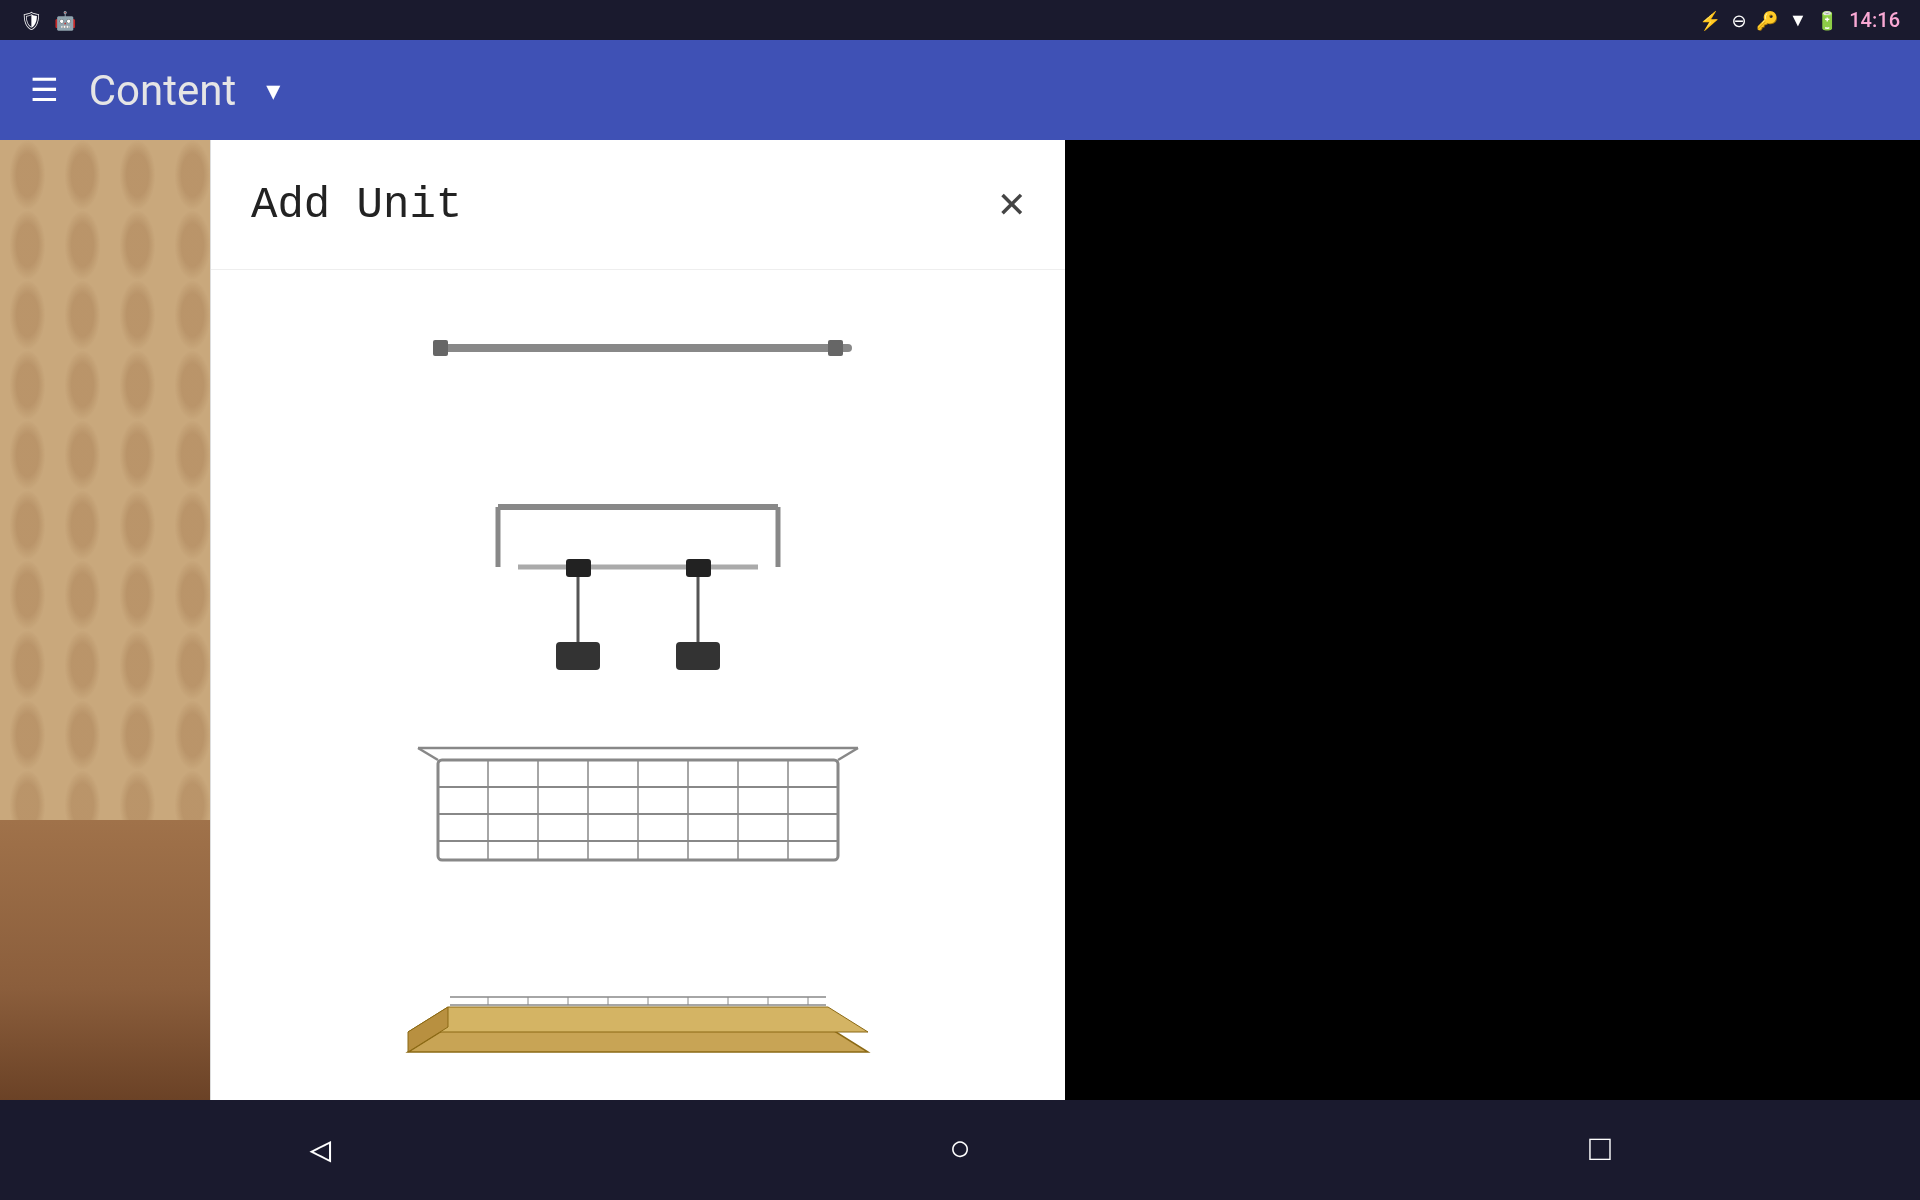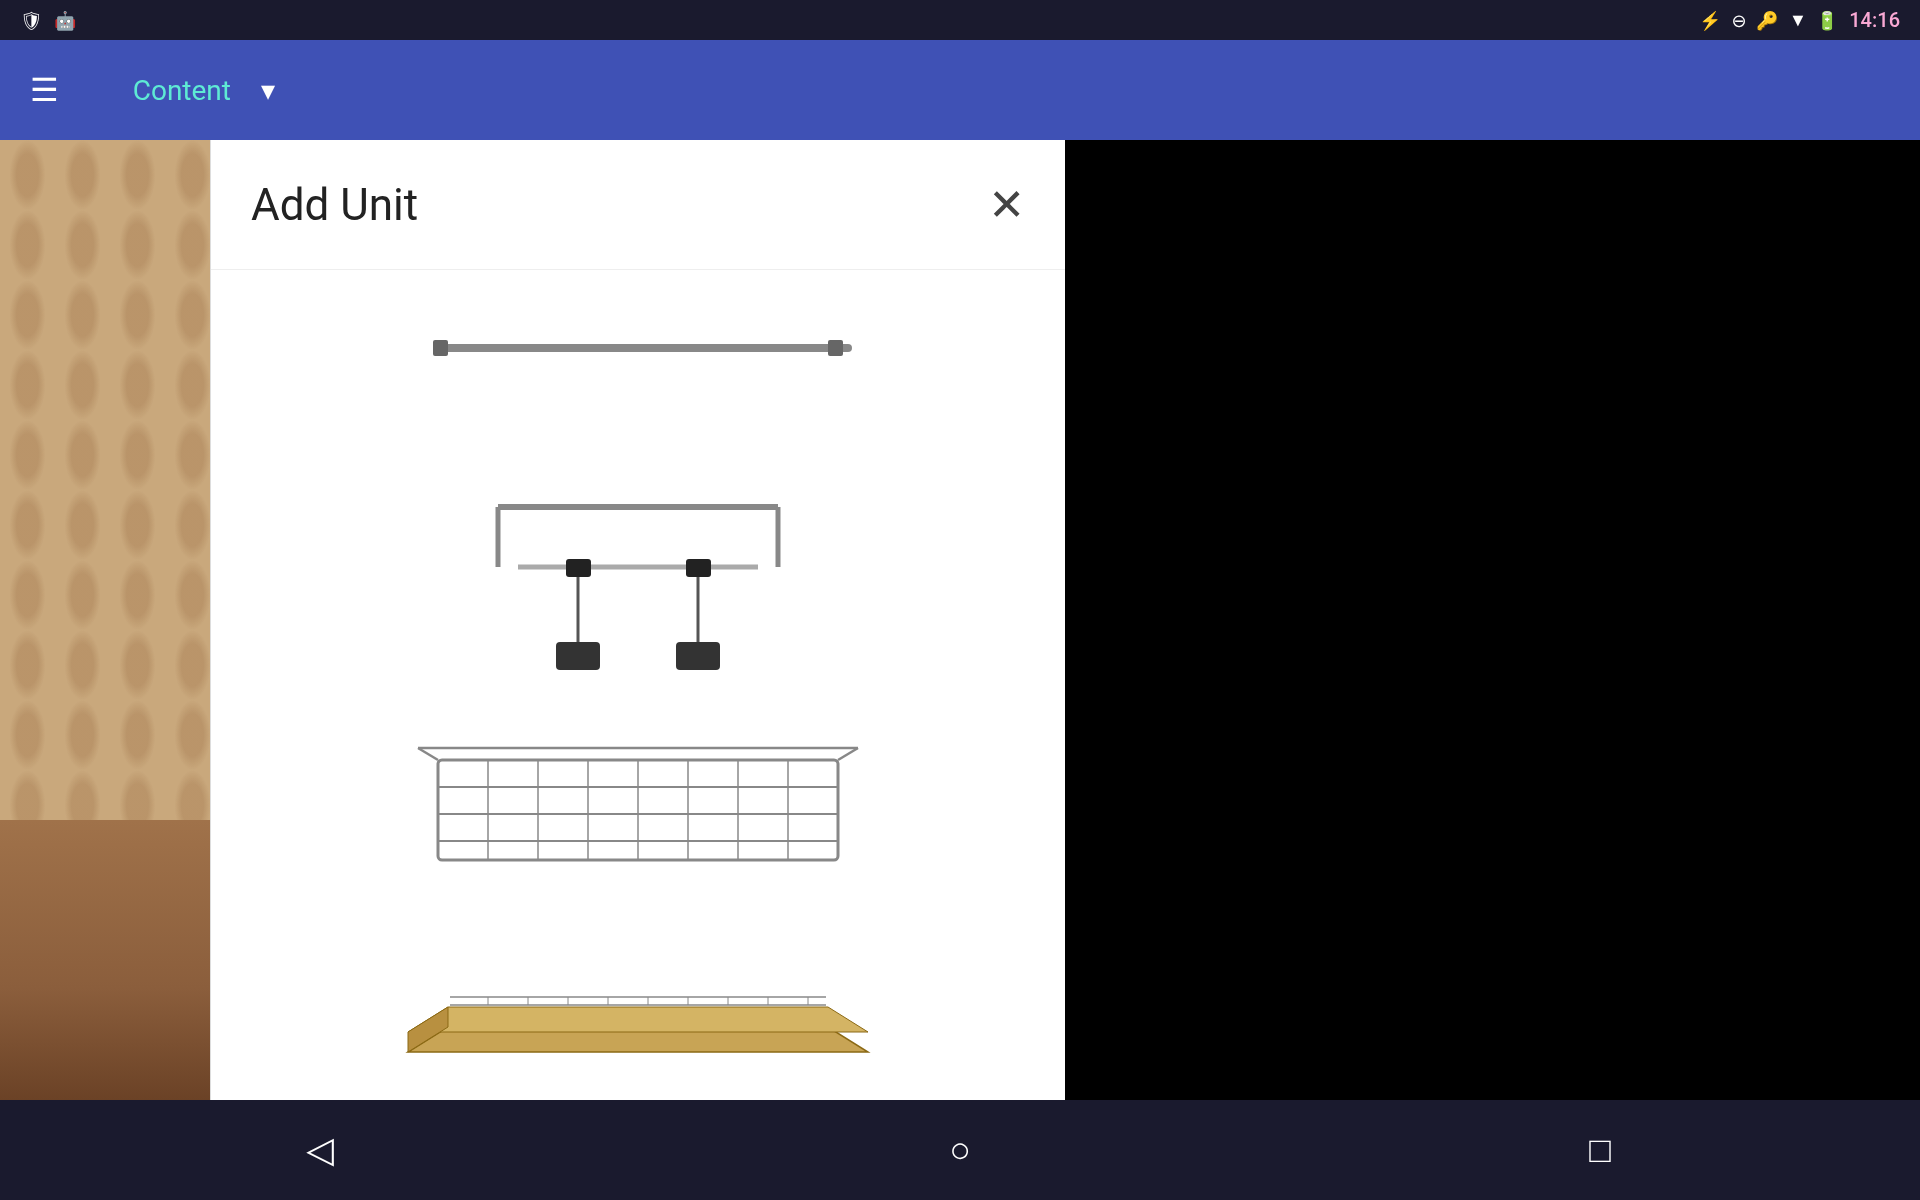--- a/index.html
+++ b/index.html
@@ -57,36 +57,36 @@
       gap: 30px;
       position: relative;
       z-index: 100;
     }
     .hamburger-icon {
       color: white;
       font-size: 32px;
       cursor: pointer;
     }
     .app-title {
-      color: #5eead4;
-      font-size: 28px;
+      color: #e5e5e5;
+      font-size: 42px;
       font-weight: 400;
-      margin-left: 44px;
     }
     .dropdown-arrow {
       color: white;
       font-size: 28px;
     }
 
     
     #main-content {
       width: 1520px;
       height: 1060px; 
       display: flex;
       position: relative;
+      font-family: Liberation Mono, monospace;
     }
 
     
     #view-3d {
       width: 1065px;
       flex-shrink: 0;
       height: 960px;
       position: relative;
       overflow: hidden;
       background: #c8a882;

